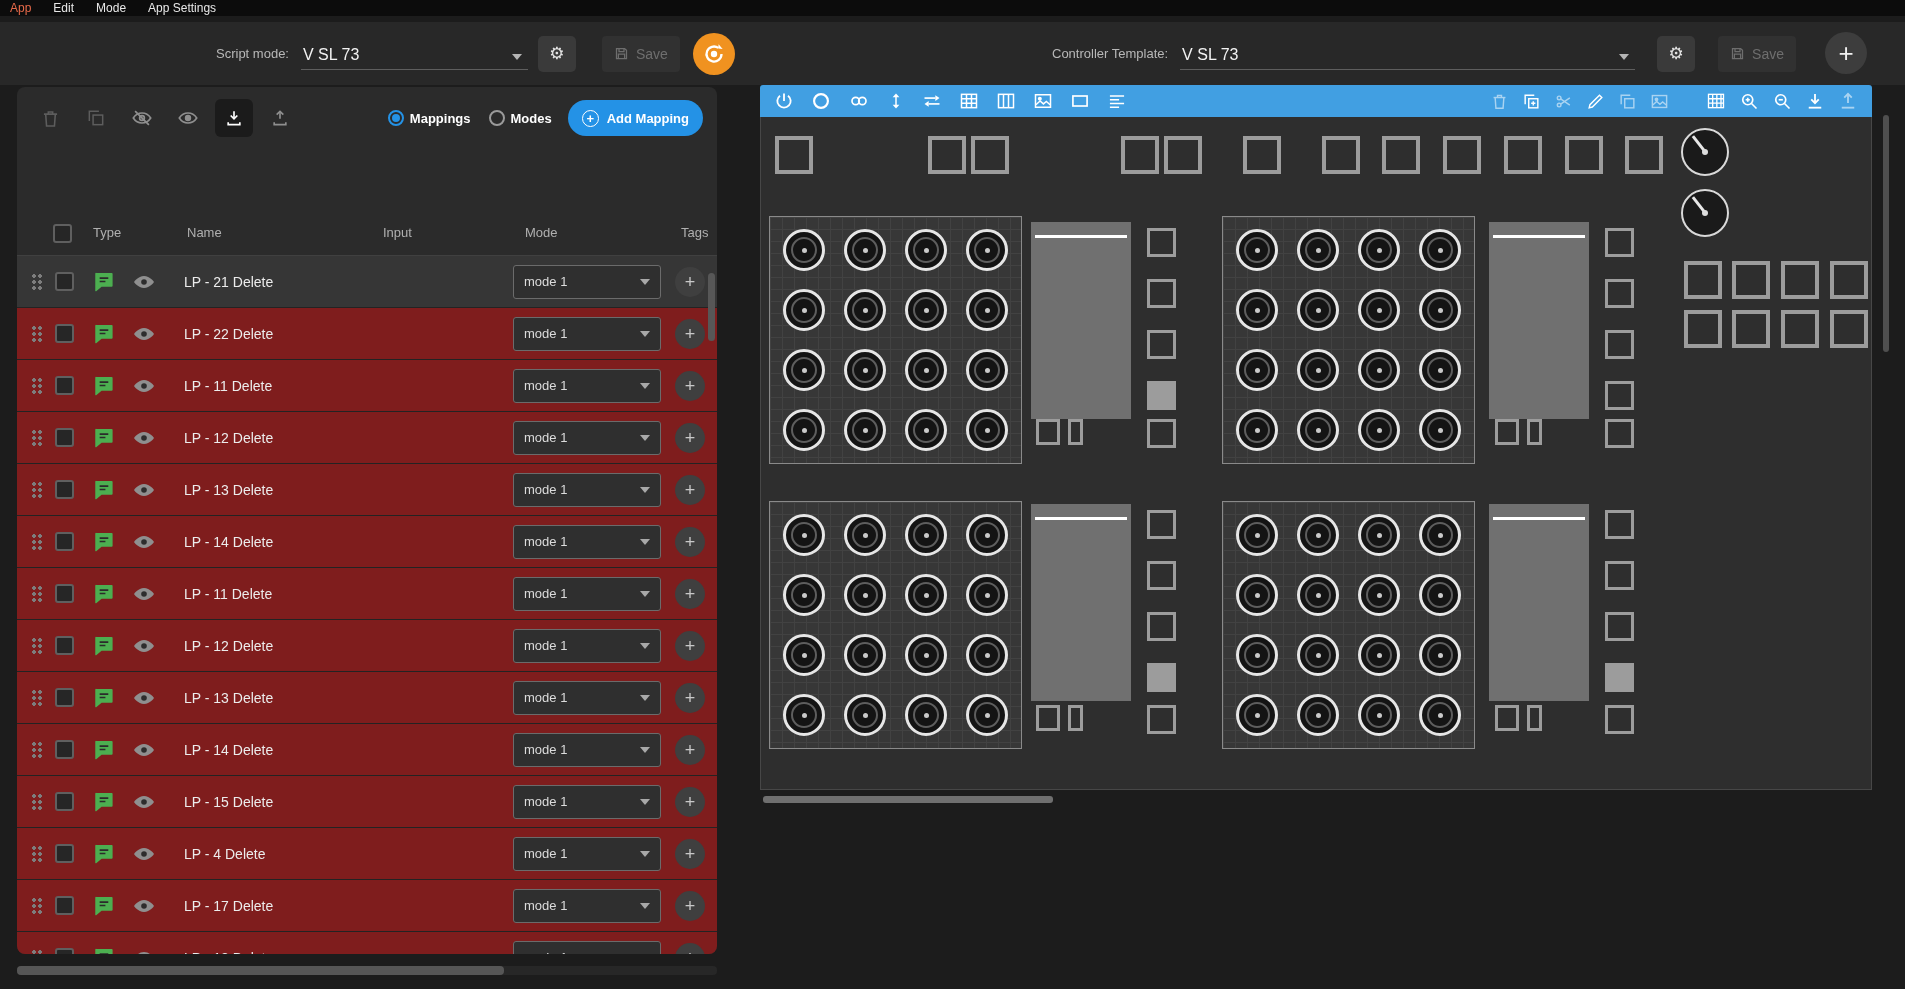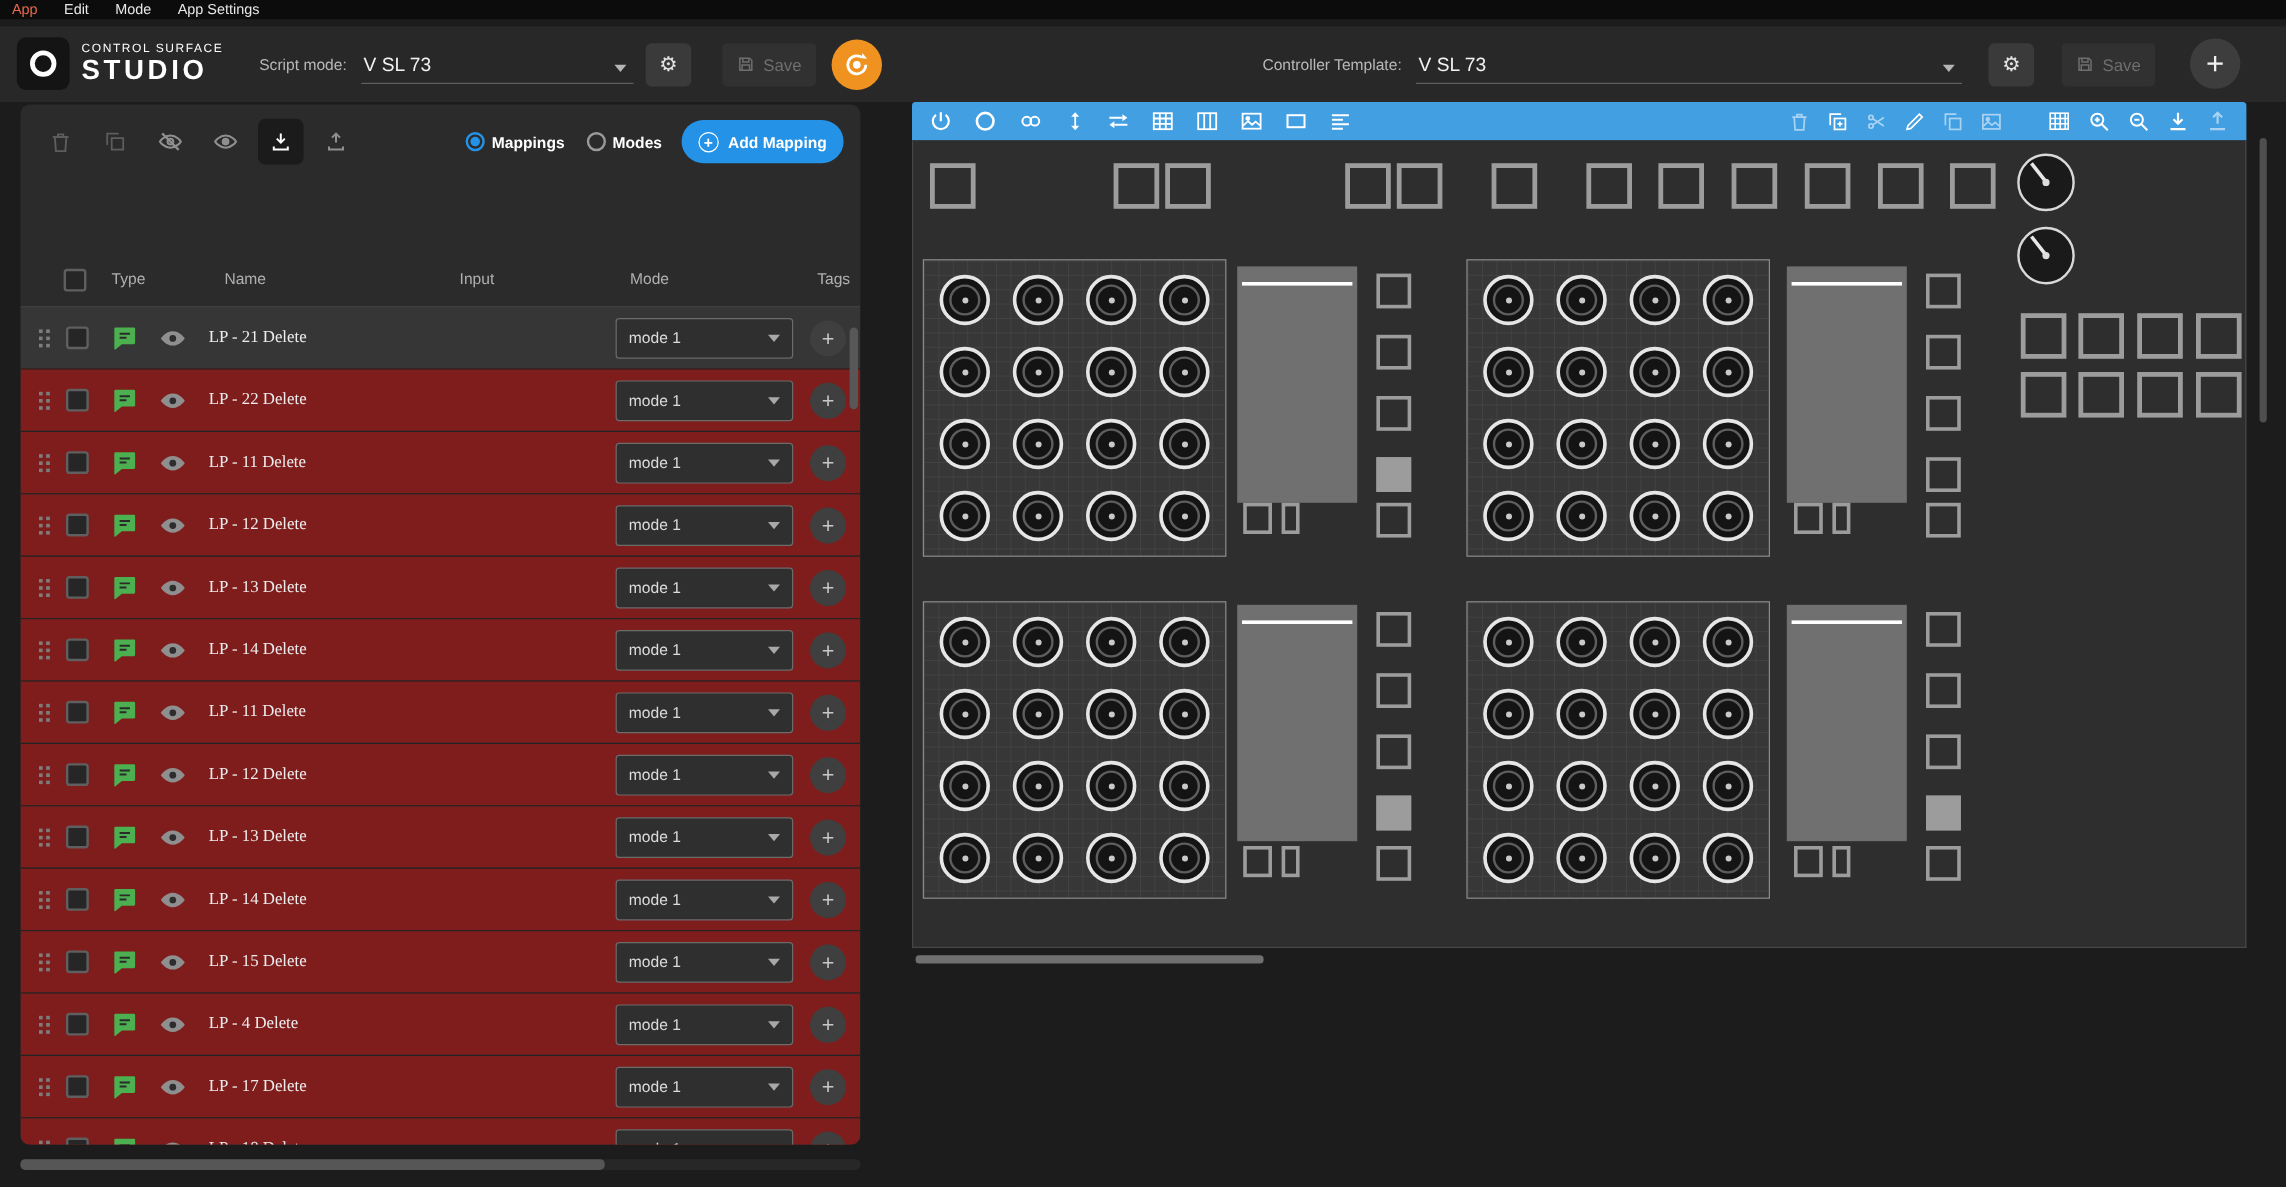--- a/index.html
+++ b/index.html
@@ -56,21 +56,21 @@
 .th{position:absolute;top:3px;}
 .th-type{left:76px;}.th-name{left:170px;}.th-input{left:366px;}.th-mode{left:508px;}.th-tags{left:664px;}
 .chk{width:19px;height:19px;border:2px solid #5f5f5f;border-radius:3px;background:#262626;display:inline-block;cursor:pointer;}
 .rows{position:absolute;left:0;right:0;top:168px;bottom:0;overflow:hidden;}
 .map-row{height:52px;display:flex;align-items:center;border-top:1px solid #232323;padding:0 12px 0 14px;background:#7f1d1d;}
 .rows .map-row:first-child{background:#363636;border-top:1px solid #404040;}
 .drag{flex:0 0 12px;height:17px;background-image:radial-gradient(circle,#7d7d7d 1.7px,transparent 1.9px);background-size:6px 6px;cursor:grab;}
 .map-row .chk{margin-left:12px;flex:0 0 19px;}
 .type-ico{margin-left:18px;flex:0 0 24px;color:var(--green,#4caf50);}
 .eye-ico{margin-left:16px;flex:0 0 24px;color:#8f8f8f;cursor:pointer;}
-.rname{margin-left:18px;flex:1;font-size:14px;color:#ececec;white-space:nowrap;overflow:hidden;font-family:Liberation Serif, serif;}
+.rname{margin-left:28px;flex:1;font-size:14px;color:#ececec;white-space:nowrap;overflow:hidden;}
 .mode-dd{flex:0 0 148px;height:34px;background:#2f2f2f;border:1px solid #6b6b6b;border-radius:3px;display:flex;align-items:center;justify-content:space-between;padding:0 10px;font-size:13px;color:#dcdcdc;cursor:pointer;}
 .mode-dd .caret{margin-bottom:0;border-top-color:#a8a8a8;}
 .row-plus{flex:0 0 30px;height:30px;margin-left:14px;border-radius:50%;background:#3f3f3f;border:none;color:#c8c8c8;font-size:18px;line-height:1;display:flex;align-items:center;justify-content:center;}
 .vscroll{position:absolute;right:2px;top:186px;width:7px;height:68px;background:#575757;border-radius:4px;cursor:pointer;}
 .hscroll-left{position:absolute;left:17px;top:966px;width:700px;height:9px;background:#272727;border-radius:4px;}
 .hscroll-left .thumb{width:487px;height:100%;background:#565656;border-radius:4px;cursor:pointer;}
 
 
 .editor{position:absolute;left:760px;top:85px;width:1112px;}
 .canvas-toolbar{height:32px;background:var(--toolbar-blue,#419fe2);border-radius:3px 3px 0 0;display:flex;align-items:center;padding:0 14px;}
@@ -103,29 +103,20 @@
 <body style="--accent-blue: #2492e6; --toolbar-blue: #419fe2; --green: #4caf50; --orange: #f09220; --menu-accent: #e86a4a;">
 
 <nav class="menubar">
   <span class="menu-item accent">App</span>
   <span class="menu-item">Edit</span>
   <span class="menu-item">Mode</span>
   <span class="menu-item">App Settings</span>
 </nav>
 
 <header class="appbar">
-  <div class="brand">
-    <div class="logo">
-        <span class="logo-ring"></span>
-      </div>
-    <div>
-      <div class="brand-small">CONTROL SURFACE</div>
-      <div class="brand-large">STUDIO</div>
-    </div>
-  </div>
 
   <div class="script-group">
     <span class="field-label">Script mode:</span>
     <div class="uline-field w1">
       <span>V SL 73</span>
       <span class="caret"></span>
     </div>
     <button class="icon-btn">
         <span>⚙</span>
       </button>

